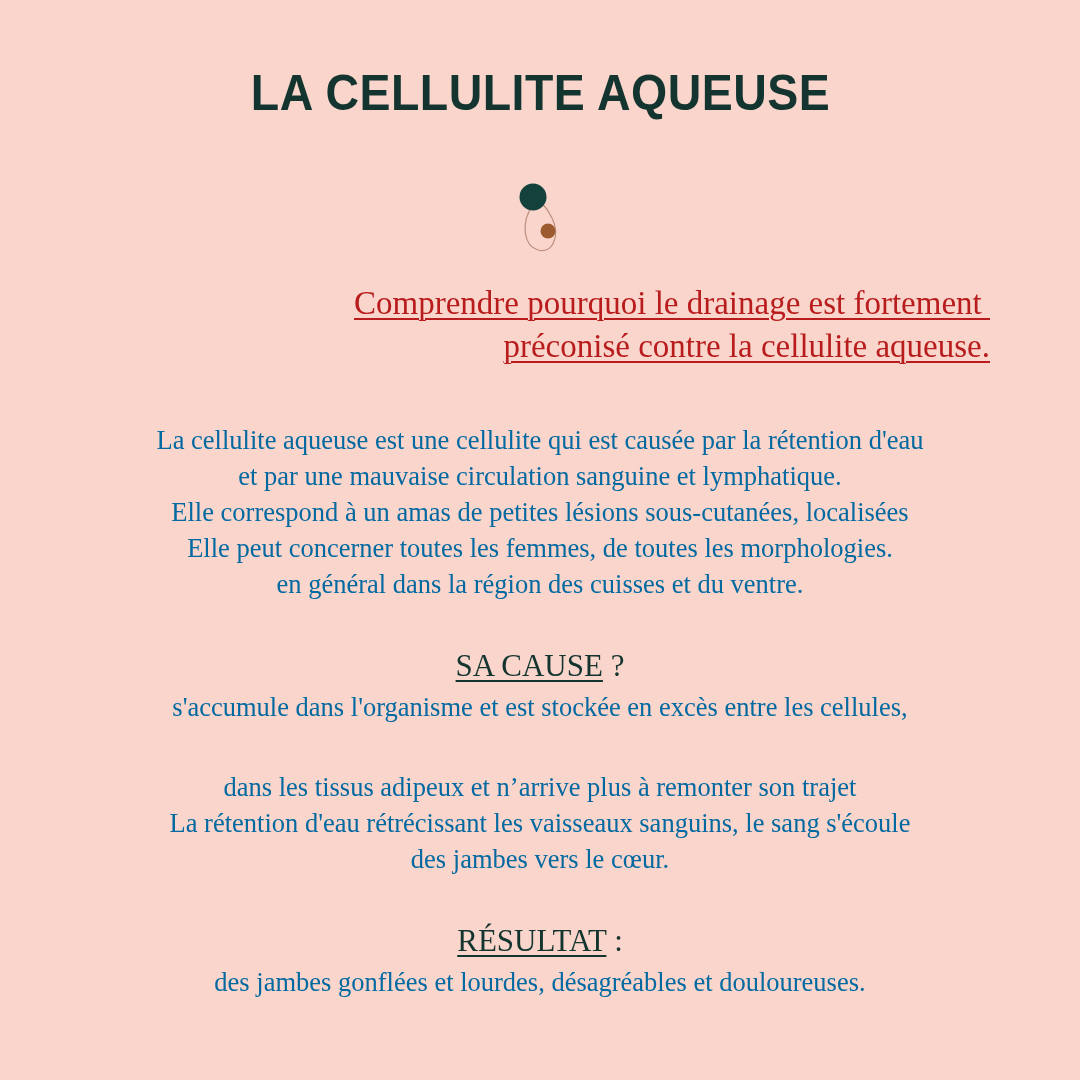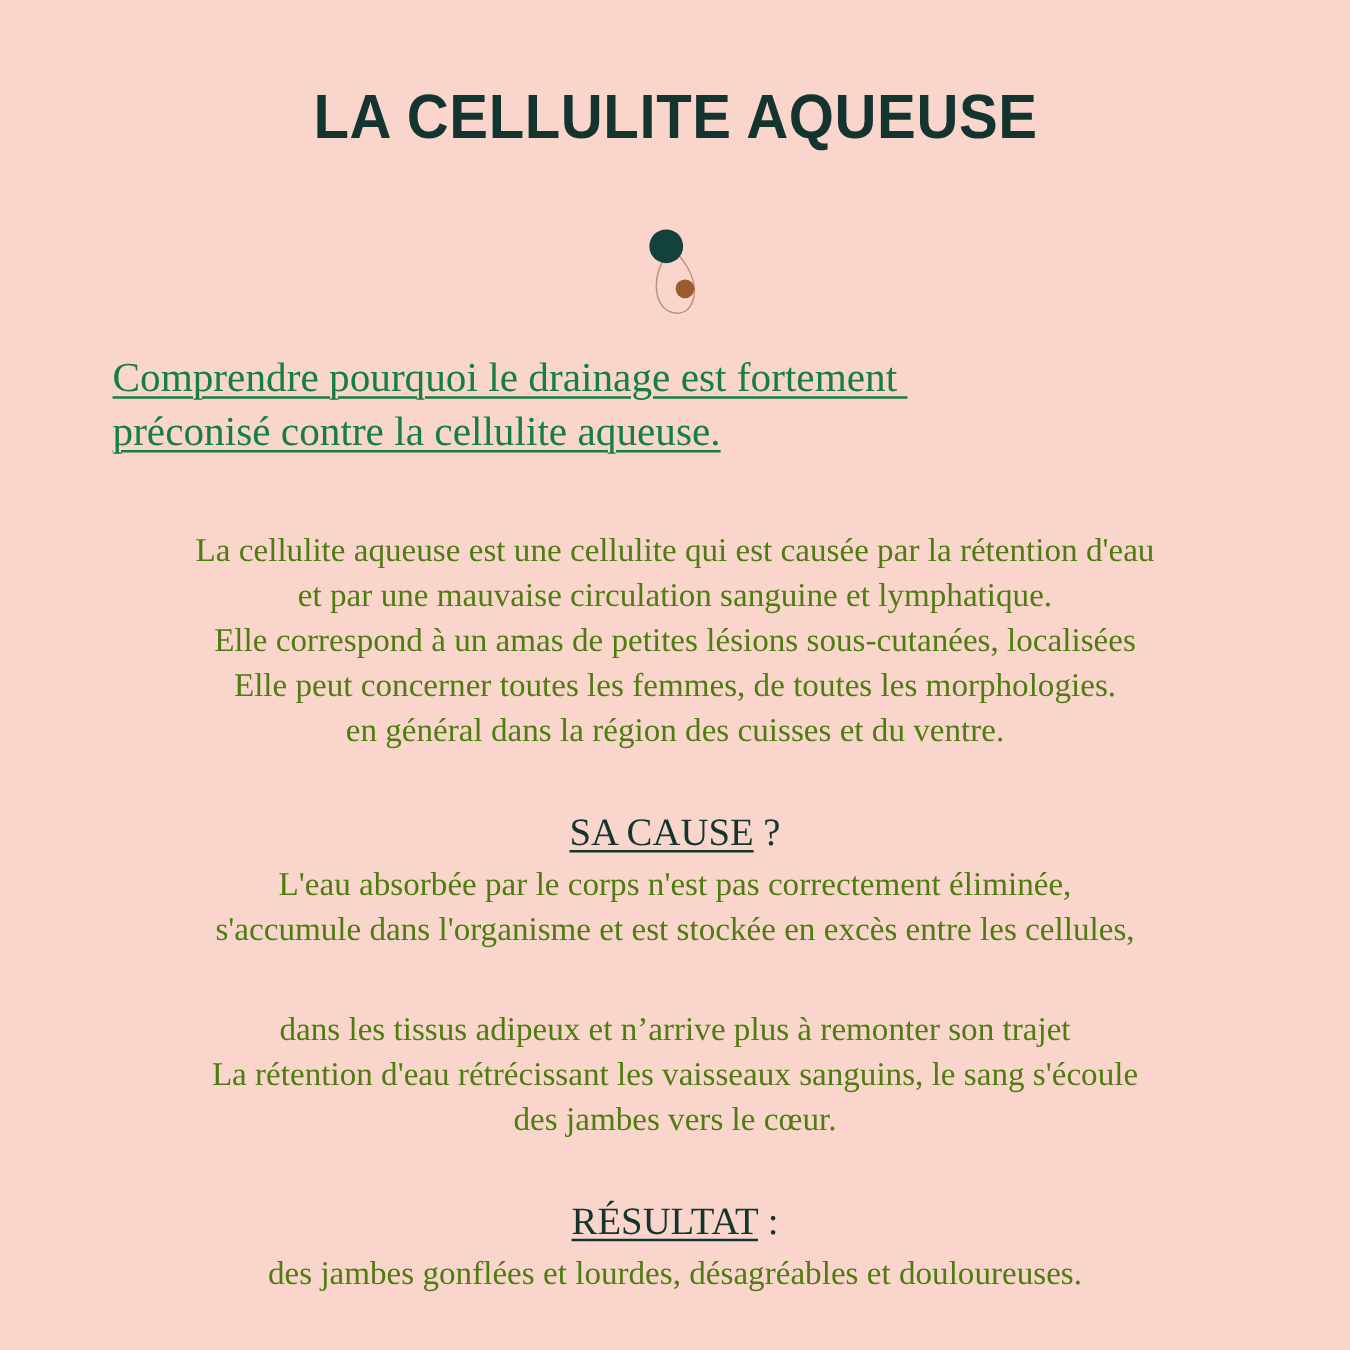--- a/index.html
+++ b/index.html
@@ -45,38 +45,38 @@
     width: 120px;
     height: 78px;
     display: flex;
     justify-content: center;
   }
 
   
   .subtitle {
     margin-top: 24px;
     width: 900px;
-    text-align: left;
+    text-align: right;
     font-size: 33px;
     line-height: 1.33;
-    color: #15803d;
+    color: #b91c1c;
   }
   .subtitle .u-line {
     text-decoration: underline;
     text-decoration-thickness: 2px;
     text-underline-offset: 4px;
   }
 
   
   .block {
     width: 940px;
     text-align: center;
     font-size: 26.5px;
     line-height: 1.355;
-    color: #4d7c0f;
+    color: #0369a1;
   }
   .block.intro { margin-top: 54px; }
   .block.cause-body { margin-top: 6px; }
   .block.flow { margin-top: 44px; }
   .block.result-body { margin-top: 6px; }
 
   .section-head {
     margin-top: 44px;
     text-align: center;
     font-size: 31px;
@@ -120,21 +120,20 @@
     <span class="line">Elle correspond à un amas de petites lésions sous-cutanées, localisées</span>
     <span class="line">Elle peut concerner toutes les femmes, de toutes les morphologies.</span>
     <span class="line">en général dans la région des cuisses et du ventre.</span>
   </div>
 
   <div class="section-head">
     <span class="u-line">SA CAUSE</span><span class="tail"> ?</span>
   </div>
 
   <div class="block cause-body">
-    <span class="line">L'eau absorbée par le corps n'est pas correctement éliminée,</span>
     <span class="line">s'accumule dans l'organisme et est stockée en excès entre les cellules,</span>
   </div>
 
   <div class="block flow">
     <span class="line">dans les tissus adipeux et n’arrive plus à remonter son trajet</span>
     <span class="line">La rétention d'eau rétrécissant les vaisseaux sanguins, le sang s'écoule</span>
     <span class="line">des jambes vers le cœur.</span>
   </div>
 
   <div class="section-head">

